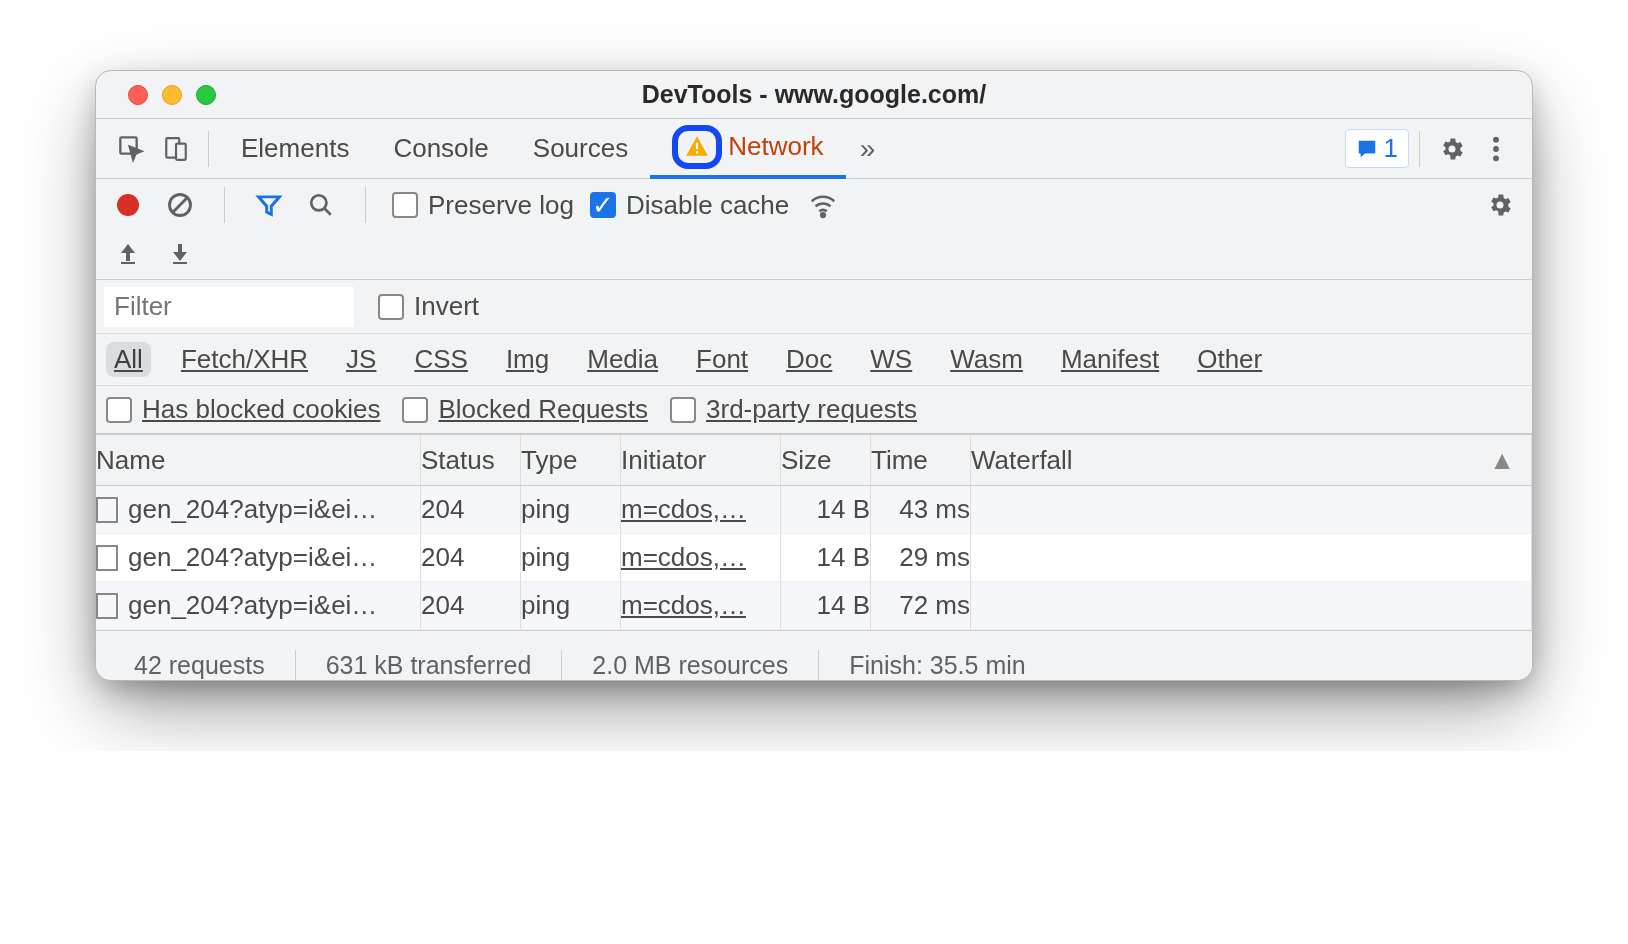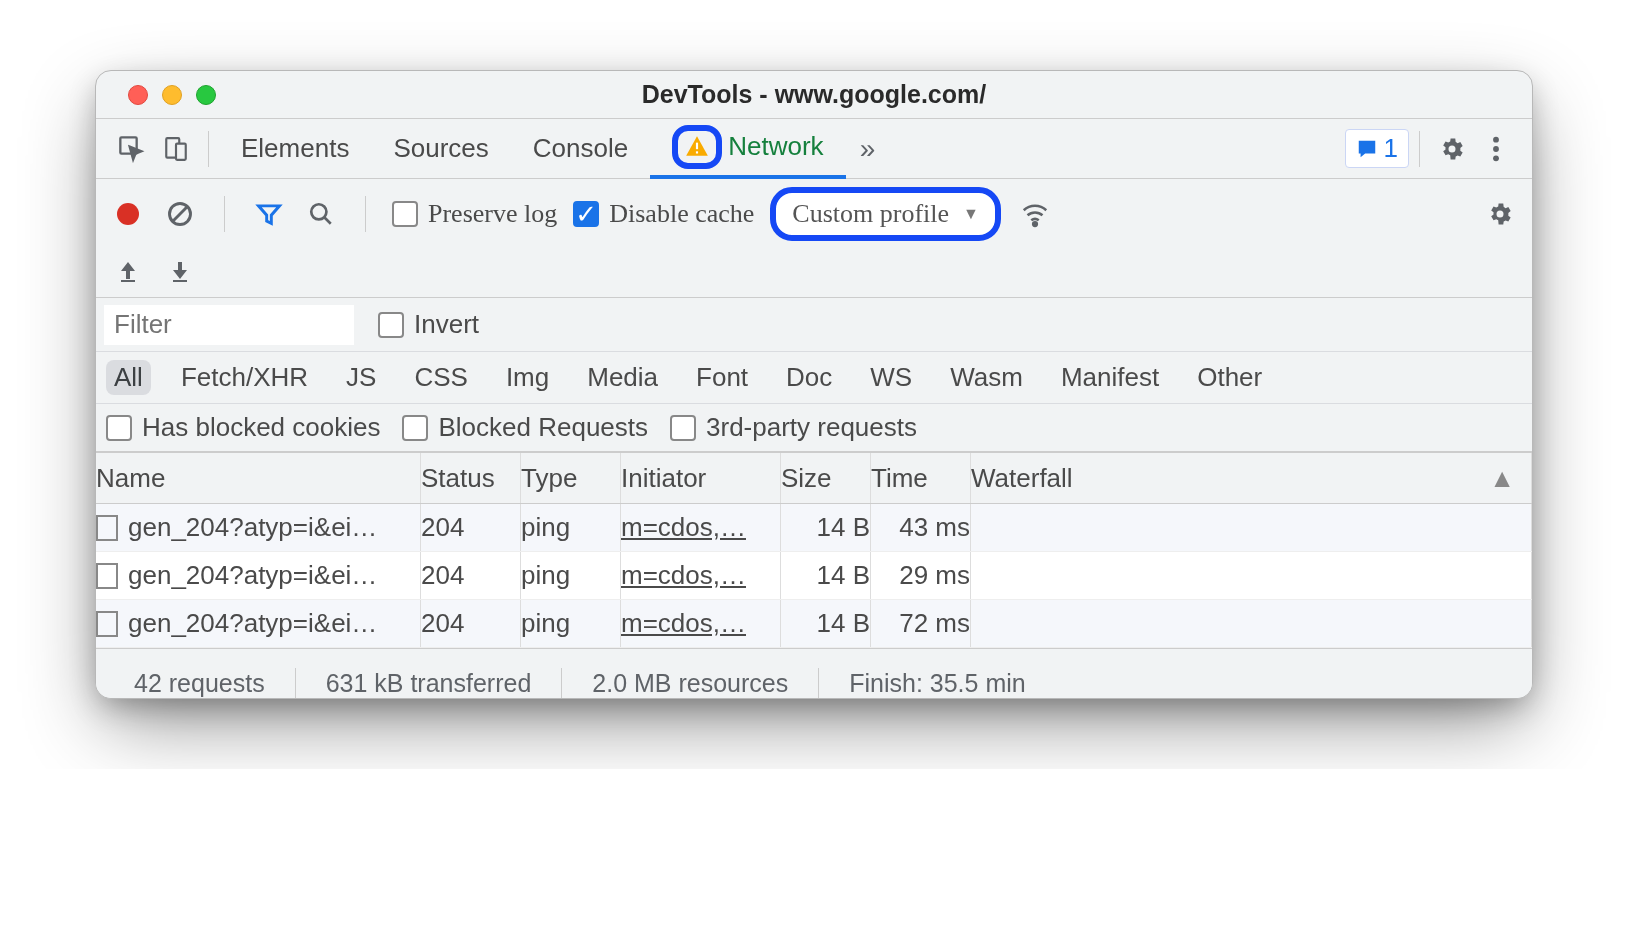--- a/index.html
+++ b/index.html
@@ -31,42 +31,42 @@
 .dot.yellow{background:#febc2e;border:1px solid #dfa023;}
 .dot.green{background:#28c840;border:1px solid #1fa32f;}
 .title-text { position:absolute; left:0; right:0; text-align:center; font-weight:600; font-size:25px; color:#2a2a2a;}
 
 .tabs {
   display:flex; align-items:center; height:60px; padding:0 14px; gap:0; border-bottom:1px solid #ccc;
 }
 .tabs .iconbtn { width:44px; height:44px; display:flex;align-items:center;justify-content:center;color:#555;cursor:pointer;}
 .vsep { width:1px; height:36px; background:#ccc; margin:0 10px;}
 .tab { padding:0 22px; height:60px;display:flex;align-items:center;cursor:pointer;gap:6px;}
-.tab.active { color:#15803d; border-bottom:4px solid #1a73e8;}
+.tab.active { color:#c2410c; border-bottom:4px solid #1a73e8;}
 .tabs .spacer{flex:1;}
 .badge {display:flex;align-items:center;gap:6px;border:1px solid #cbd6f5;background:#fff;color:#1a73e8;padding:3px 10px;border-radius:4px;cursor:pointer;}
 .highlight-circle{border:6px solid #1548f5;border-radius:16px;padding:0 6px;display:inline-flex;align-items:center;height:44px;}
 
 .toolbar {
   display:flex;align-items:center;min-height:60px;padding:0 14px;gap:12px;border-bottom:1px solid #ccc;flex-wrap:wrap;
   padding-top:8px;padding-bottom:8px;
 }
-.toolbar .row{display:flex;align-items:center;gap:16px;flex-wrap:wrap;width:100%;font-family:Liberation Serif, serif;}
+.toolbar .row{display:flex;align-items:center;gap:16px;flex-wrap:wrap;width:100%;}
 .icn{width:36px;height:36px;display:flex;align-items:center;justify-content:center;cursor:pointer;color:#5f6368;}
 .record-dot{width:22px;height:22px;border-radius:50%;background:#d93025;}
 .checkbox{width:26px;height:26px;border:2px solid #888;border-radius:4px;display:inline-flex;align-items:center;justify-content:center;cursor:pointer;background:#fff;}
 .checkbox.checked{background:#1a73e8;border-color:#1a73e8;color:#fff;}
 .cbwrap{display:flex;align-items:center;gap:10px;cursor:pointer;}
 .throttle{display:flex;align-items:center;gap:14px;border:6px solid #1548f5;border-radius:22px;height:54px;padding:0 16px;background:#fff;color:#555;cursor:pointer;}
 .throttle .tri{font-size:16px;color:#777;}
 
 .filterrow{display:flex;align-items:center;gap:24px;height:54px;padding:0 8px;border-bottom:1px solid #dadce0;}
 .filterinput{width:250px;height:40px;border:none;background:#fff;font-size:26px;padding:0 10px;color:#ec4899;outline:none;}
 
-.chips{display:flex;align-items:flex-end;gap:22px;padding:8px 10px;border-bottom:1px solid #dadce0;flex-wrap:wrap;}
+.chips{display:flex;align-items:flex-end;gap:22px;padding:8px 10px;border-bottom:1px solid #dadce0;flex-wrap:wrap;text-decoration:underline;}
 .chip{cursor:pointer;padding:2px 8px;border-radius:8px;}
 .chip.active{background:#dadce0;color:#3c4043;}
 
 .table{background:#fff;}
 .thead{display:flex;border-top:1px solid #ccc;border-bottom:1px solid #ccc;background:#f1f3f4;height:52px;align-items:center;}
 .th, .td{padding:0 0;overflow:hidden;text-overflow:ellipsis;white-space:nowrap;border-right:1px solid #ddd;height:100%;display:flex;align-items:center;}
 .col-name{width:325px;} .col-status{width:100px;} .col-type{width:100px;} .col-init{width:160px;} .col-size{width:90px;justify-content:flex-end;} .col-time{width:100px;justify-content:flex-end;} .col-wf{flex:1;position:relative;}
 .trow{display:flex;height:48px;align-items:center;border-bottom:1px solid #eee;background:#fff;}
 .trow:nth-child(odd){background:#f5f7fb;}
 .docicon{width:22px;height:26px;border:2px solid #888;display:inline-block;margin-right:10px;flex-shrink:0;}
@@ -104,24 +104,24 @@
       <svg width="26" height="26" viewBox="0 0 24 24" fill="none" stroke="#5f6368" stroke-width="2">
           <rect x="3" y="2" width="12" height="18" rx="1"></rect>
           <rect x="12" y="7" width="9" height="15" rx="1" fill="#f1f3f4"></rect>
         </svg>
     </div>
     <div class="vsep"></div>
     <div class="tab">
         <span>Elements</span>
       </div>
     <div class="tab">
+        <span>Console</span>
+      </div>
+    <div class="tab">
         <span>Sources</span>
-      </div>
-    <div class="tab">
-        <span>Console</span>
       </div>
     <div class="tab active">
       <span class="highlight-circle">
         <svg width="26" height="26" viewBox="0 0 24 24">
             <path d="M12 2 L22 20 L2 20 Z" fill="#f9ab00"></path>
             <rect x="11" y="8" width="2" height="6" fill="#fff"></rect>
             <rect x="11" y="16" width="2" height="2" fill="#fff"></rect>
           </svg>
       </span>
       <span>Network</span>
@@ -174,24 +174,20 @@
       </div>
       <div class="vsep"></div>
       <label class="cbwrap">
         <span class="checkbox"></span>
         <span>Preserve log</span>
       </label>
       <label class="cbwrap">
         <span class="checkbox checked">✓</span>
         <span>Disable cache</span>
       </label>
-      <div class="throttle">
-        <span>Custom profile</span>
-        <span class="tri">▼</span>
-      </div>
       <div class="icn">
         <svg width="30" height="30" viewBox="0 0 24 24" fill="none" stroke="#5f6368" stroke-width="2">
             <path d="M3 9a13 13 0 0118 0"></path>
             <path d="M6 13a9 9 0 0112 0"></path>
             <path d="M9 17a5 5 0 016 0"></path>
             <circle cx="12" cy="20" r="1.5" fill="#5f6368"></circle>
           </svg>
       </div>
       <div style="flex:1"></div>
       <div class="icn">

